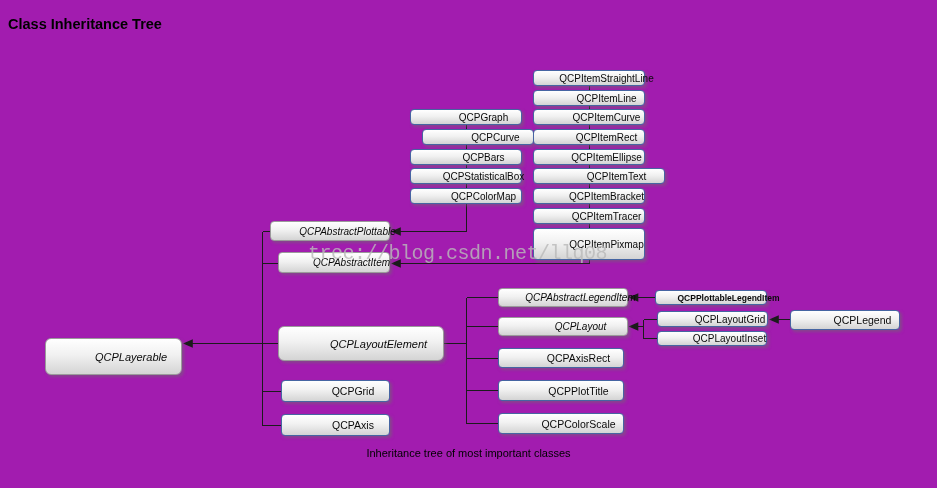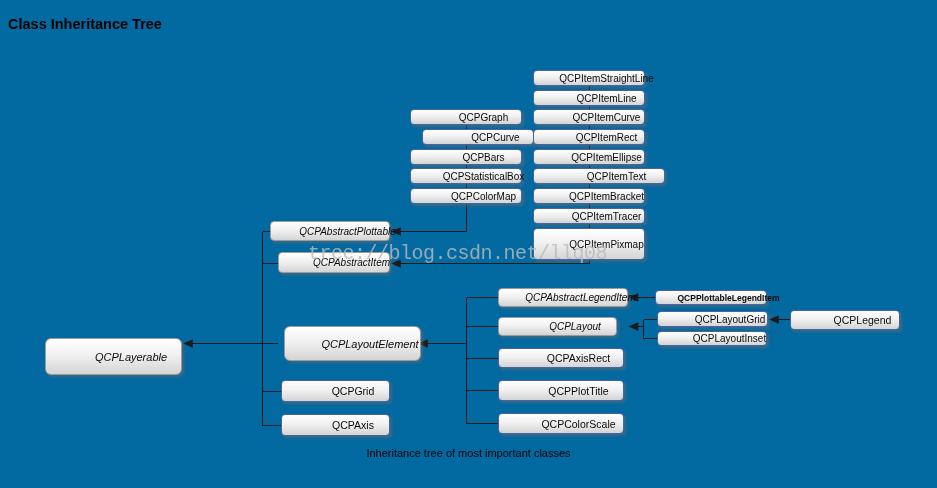--- a/index.html
+++ b/index.html
@@ -1,17 +1,17 @@
 <!DOCTYPE html>
 <html><head>
 <meta charset="utf-8">
 <style>
   html,body { margin:0; padding:0; background:#ffffff; }
   .stage {
-    position:relative; width:937px; height:488px; background:#0369a1;
+    position:relative; width:937px; height:488px; background:#a21caf;
     font-family:"Liberation Sans", sans-serif; overflow:hidden;
   }
   .title {
     position:absolute; left:8px; top:16px;
     font-size:14.5px; font-weight:bold; color:#000;
   }
   .caption {
     position:absolute; left:0; top:447px; width:100%;
     text-align:center; font-size:11px; color:#000;
   }
@@ -65,42 +65,42 @@
       <polygon points="418,343.5 427.8,339.2 427.8,347.8"></polygon>
       <polygon points="628.5,297.5 638.3,293.2 638.3,301.8"></polygon>
       <polygon points="628.5,326.5 638.3,322.2 638.3,330.8"></polygon>
       <polygon points="769,319.5 778.8,315.2 778.8,323.8"></polygon>
     </g>
   </svg>
 
   <div class="node abstract lg" style="left:45px;top:338px;width:137px;height:37px">QCPLayerable</div>
   <div class="node abstract" style="left:270px;top:221px;width:120px;height:20px">QCPAbstractPlottable</div>
   <div class="node abstract" style="left:278px;top:252px;width:112px;height:21px">QCPAbstractItem</div>
-  <div class="node abstract lg" style="left:284px;top:326px;width:137px;height:35px">QCPLayoutElement</div>
+  <div class="node abstract lg" style="left:278px;top:326px;width:166px;height:35px">QCPLayoutElement</div>
   <div class="node md" style="left:281px;top:380px;width:109px;height:22px">QCPGrid</div>
   <div class="node md" style="left:281px;top:414px;width:109px;height:22px">QCPAxis</div>
 
   <div class="node" style="left:410px;top:109px;width:112px;height:16px">QCPGraph</div>
   <div class="node" style="left:422px;top:129px;width:112px;height:16px">QCPCurve</div>
   <div class="node" style="left:410px;top:149px;width:112px;height:16px">QCPBars</div>
   <div class="node" style="left:410px;top:168px;width:112px;height:16px">QCPStatisticalBox</div>
   <div class="node" style="left:410px;top:188px;width:112px;height:16px">QCPColorMap</div>
 
   <div class="node" style="left:533px;top:70px;width:112px;height:16px">QCPItemStraightLine</div>
   <div class="node" style="left:533px;top:90px;width:112px;height:16px">QCPItemLine</div>
   <div class="node" style="left:533px;top:109px;width:112px;height:16px">QCPItemCurve</div>
   <div class="node" style="left:533px;top:129px;width:112px;height:16px">QCPItemRect</div>
   <div class="node" style="left:533px;top:149px;width:112px;height:16px">QCPItemEllipse</div>
   <div class="node" style="left:533px;top:168px;width:132px;height:16px">QCPItemText</div>
   <div class="node" style="left:533px;top:188px;width:112px;height:16px">QCPItemBracket</div>
   <div class="node" style="left:533px;top:208px;width:112px;height:16px">QCPItemTracer</div>
   <div class="node" style="left:533px;top:228px;width:112px;height:32px">QCPItemPixmap</div>
 
   <div class="node abstract" style="left:498px;top:288px;width:130px;height:19px">QCPAbstractLegendItem</div>
-  <div class="node abstract" style="left:498px;top:317px;width:119px;height:19px">QCPLayout</div>
+  <div class="node abstract" style="left:498px;top:317px;width:130px;height:19px">QCPLayout</div>
   <div class="node md" style="left:498px;top:348px;width:126px;height:20px">QCPAxisRect</div>
   <div class="node md" style="left:498px;top:380px;width:126px;height:21px">QCPPlotTitle</div>
   <div class="node md" style="left:498px;top:413px;width:126px;height:21px">QCPColorScale</div>
 
   <div class="node xs" style="left:655px;top:290px;width:112px;height:15px">QCPPlottableLegendItem</div>
   <div class="node" style="left:657px;top:311px;width:111px;height:16px">QCPLayoutGrid</div>
   <div class="node" style="left:657px;top:331px;width:110px;height:15px">QCPLayoutInset</div>
   <div class="node md" style="left:790px;top:310px;width:110px;height:20px">QCPLegend</div>
 
   <div class="watermark">tree://blog.csdn.net/llq08</div>

